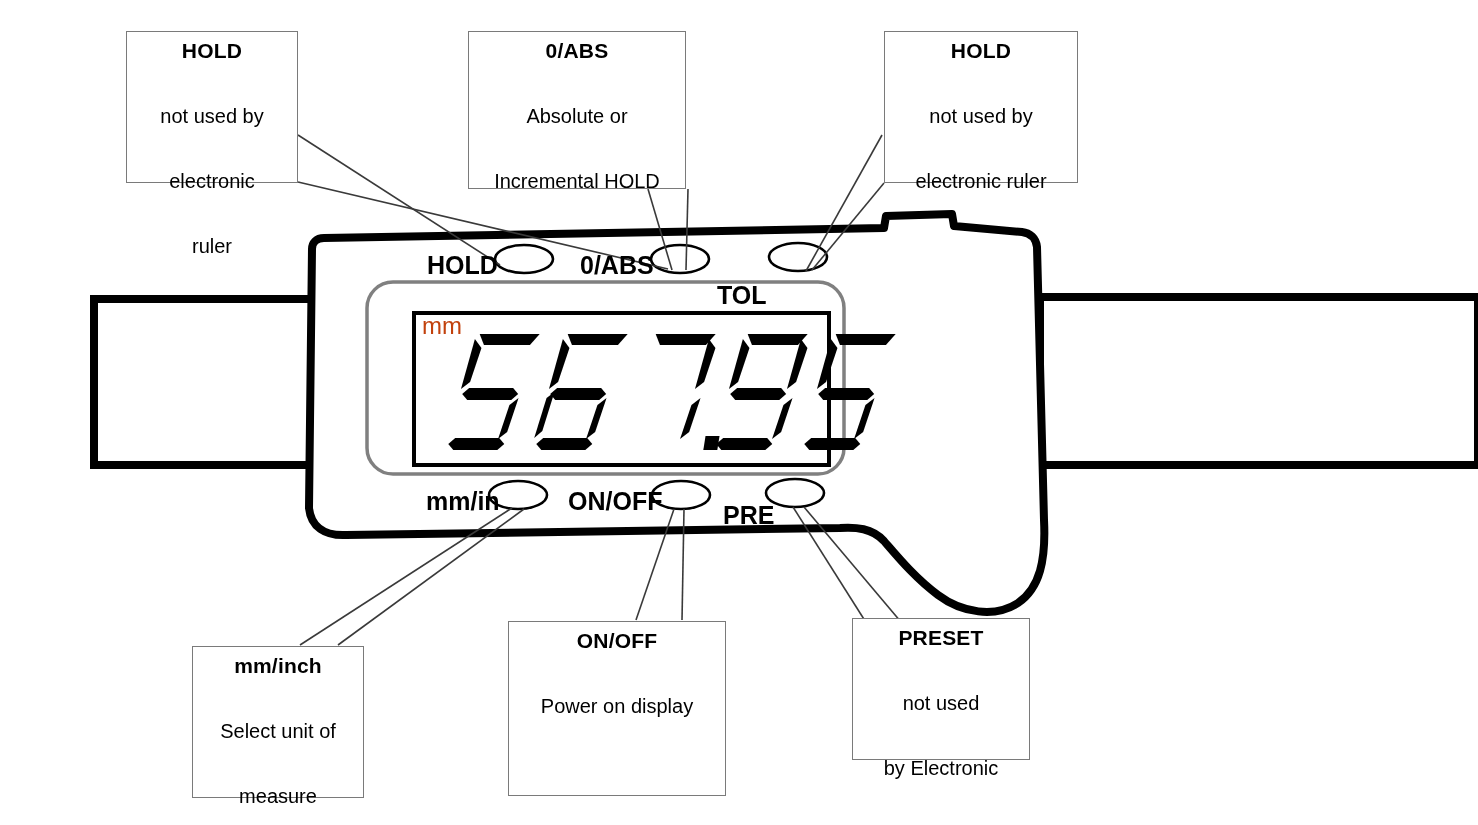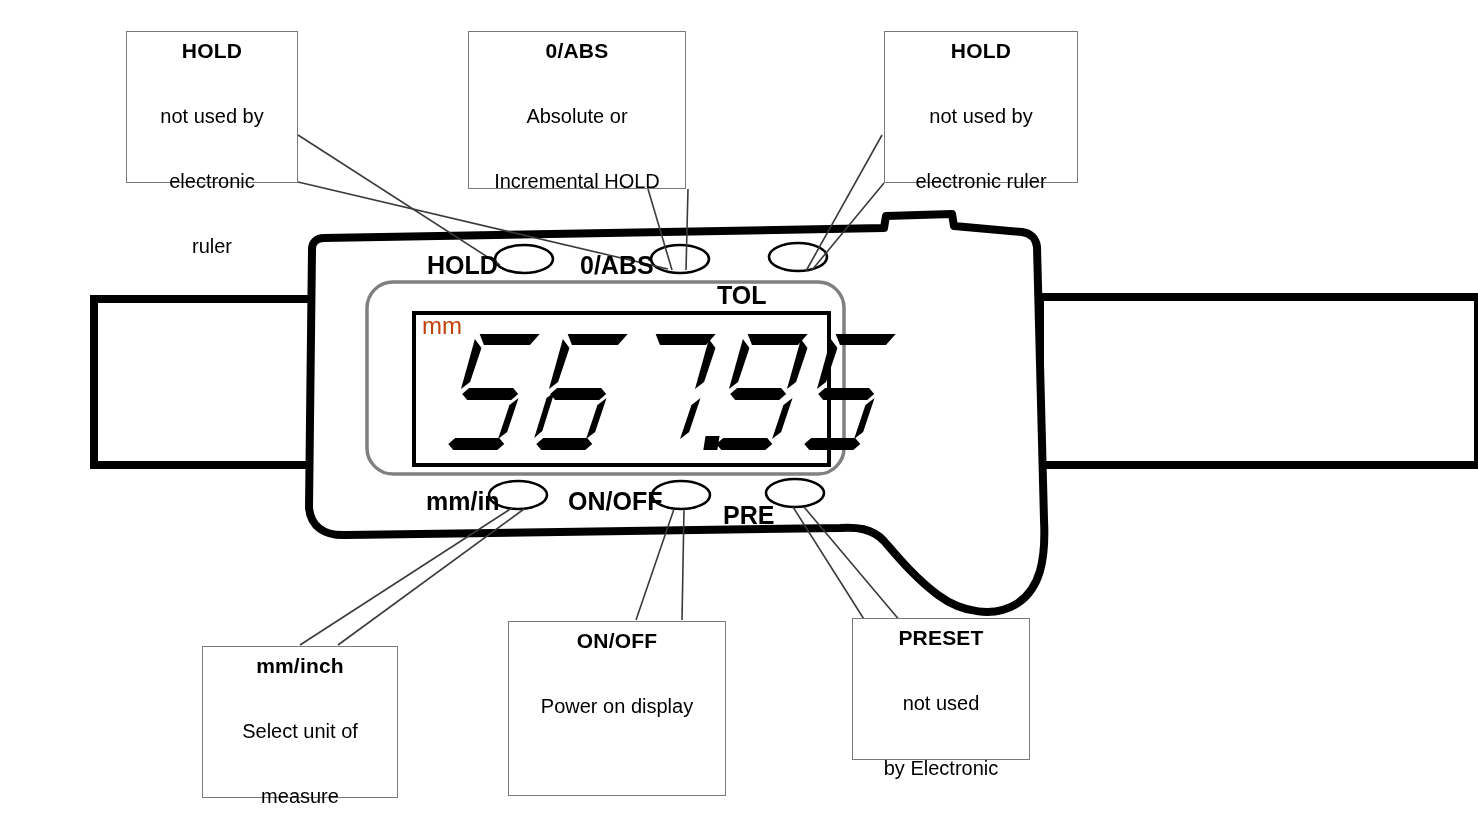--- a/index.html
+++ b/index.html
@@ -190,21 +190,21 @@
     <div class="c-line">Absolute or</div>
     <div class="c-line">Incremental HOLD</div>
   </div>
 
   <div class="callout" style="left:884px;top:31px;width:194px;height:152px;">
     <div class="c-title">HOLD</div>
     <div class="c-line">not used by</div>
     <div class="c-line">electronic ruler</div>
   </div>
 
-  <div class="callout" style="left:202px;top:646px;width:196px;height:152px;">
+  <div class="callout" style="left:192px;top:646px;width:172px;height:152px;">
     <div class="c-title">mm/inch</div>
     <div class="c-line">Select unit of</div>
     <div class="c-line">measure</div>
   </div>
 
   <div class="callout" style="left:508px;top:621px;width:218px;height:175px;">
     <div class="c-title">ON/OFF</div>
     <div class="c-line">Power on display</div>
   </div>
 

